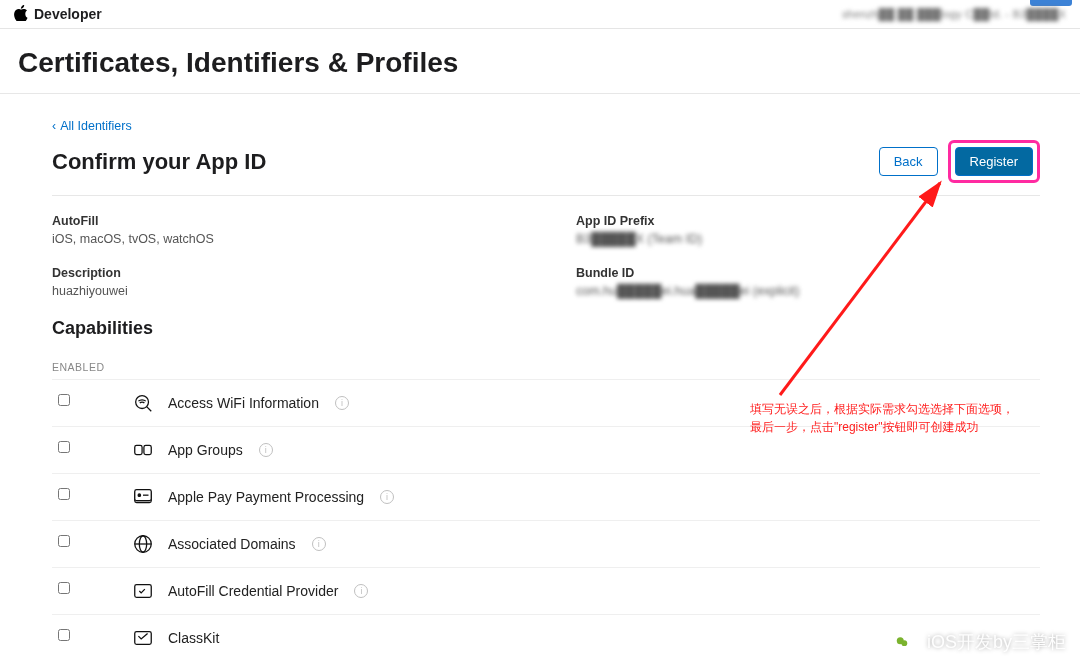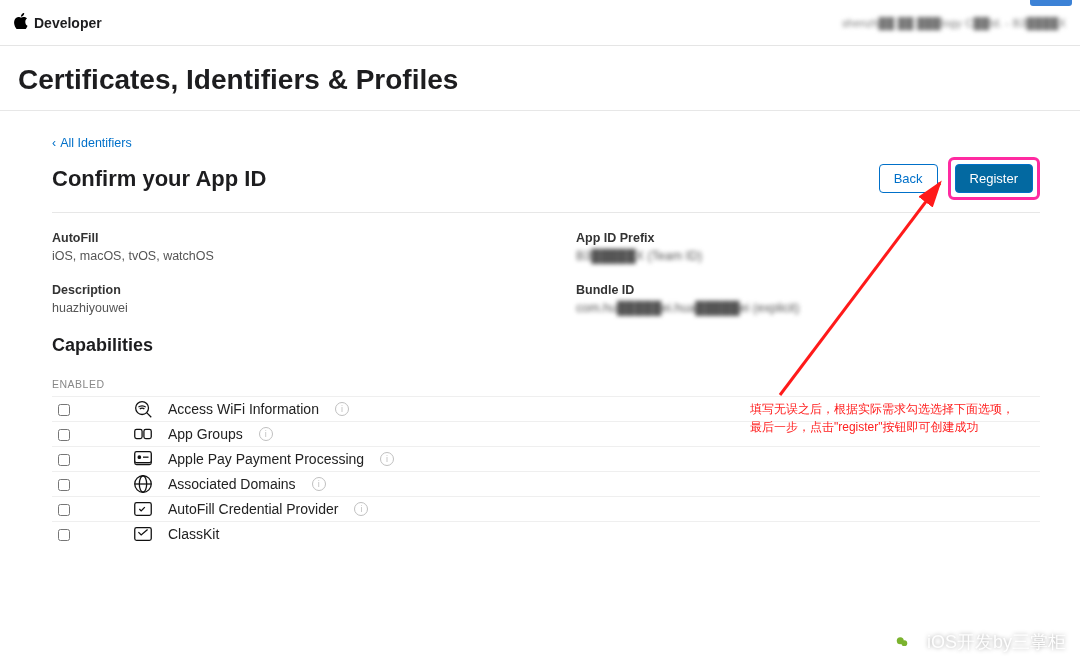--- a/index.html
+++ b/index.html
@@ -1,38 +1,38 @@
 <!DOCTYPE html>
 <html><head>
 <meta charset="utf-8">
 <style>
   * { box-sizing: border-box; margin: 0; padding: 0; }
   html, body { width: 1080px; height: 664px; font-family: -apple-system, "SF Pro Text", "Helvetica Neue", Arial, sans-serif; color: #1d1d1f; background:#fff; overflow:hidden; }
-  .topbar { display:flex; align-items:center; justify-content:space-between; height:46px; padding:6px 14px; border-bottom:1px solid #e5e5e5; }
+  .topbar { display:flex; align-items:center; justify-content:space-between; height:29px; padding:6px 14px; border-bottom:1px solid #e5e5e5; }
   .topbar-left { display:flex; align-items:center; gap:6px; font-size:14px; font-weight:600; }
   .topbar-right { font-size:11px; color:#888; letter-spacing:0.2px; }
   .redact { filter: blur(2px); color:#777; }
   .page-title { font-size:28px; font-weight:700; padding:18px 18px 14px 18px; border-bottom:1px solid #e7e7e7; }
   .content { padding: 22px 40px 0 52px; }
   .back-link { color:#0070c9; font-size:12.5px; text-decoration:none; display:inline-flex; align-items:center; gap:4px; }
   .confirm-row { display:flex; justify-content:space-between; align-items:center; margin-top:6px; padding-bottom:12px; border-bottom:1px solid #e7e7e7; }
   .confirm-title { font-size:22px; font-weight:700; }
   .btn { font-size:13px; padding:6px 14px; border-radius:4px; cursor:pointer; }
   .btn-outline { background:#fff; color:#0070c9; border:1px solid #0070c9; }
   .btn-primary { background:#0369a1; color:#fff; border:1px solid #0070c9; }
   .btn-group { display:flex; gap:10px; align-items:center;padding-left:31px; }
   .highlight-box { border:3px solid #ff2aa1; border-radius:6px; padding:4px; }
   .grid2 { display:grid; grid-template-columns: 1fr 1fr; column-gap: 60px; row-gap: 20px; padding-top:18px; padding-bottom: 8px;}
   .label { font-size:12.5px; font-weight:600; color:#333; }
   .value { font-size:12.5px; color:#555; margin-top:4px; }
   .section-title { font-size:18px; font-weight:700; margin-top:12px; margin-bottom:16px; }
   .cap-header { display:flex; font-size:10.5px; color:#888; letter-spacing:0.5px; padding:6px 0; }
   .col-enabled { width:80px; }
   .col-name { flex:1; }
-  .cap-row { display:flex; align-items:flex-end; border-top:1px solid #efefef; padding:1px 0; }
+  .cap-row { display:flex; align-items:flex-start; border-top:1px solid #efefef; padding:12px 0; }
   .cap-row .chk { width:80px; padding-left:6px; }
   .cap-row input[type=checkbox]{ width:12px; height:12px; accent-color:#999; }
   .cap-name { display:flex; align-items:center; gap:14px; font-size:14px; color:#222; }
   .cap-icon { width:22px; height:22px; display:flex; align-items:center; justify-content:center; }
   .info-dot { width:14px; height:14px; border:1px solid #c0c0c0; border-radius:50%; font-size:9px; color:#c0c0c0; display:inline-flex; align-items:center; justify-content:center; margin-left:2px; }
   .annotation { position:absolute; left:750px; top:400px; color:#ff2020; font-size:12px; line-height:1.5; }
   .watermark { position:absolute; right:14px; bottom:10px; color:rgba(255,255,255,0.95); font-size:18px; font-weight:500; display:flex; align-items:center; gap:14px; text-shadow:0 0 4px rgba(0,0,0,0.35); }
   .wm-circle { width:22px; height:22px; border-radius:50%; background:rgba(255,255,255,0.8); display:flex; align-items:center; justify-content:center; }
   svg.arrow { position:absolute; left:720px; top:165px; pointer-events:none; }
   .lang-pill { position:absolute; top:0; right:8px; width:42px; height:6px; background:#3c82d6; border-radius:0 0 3px 3px; }

